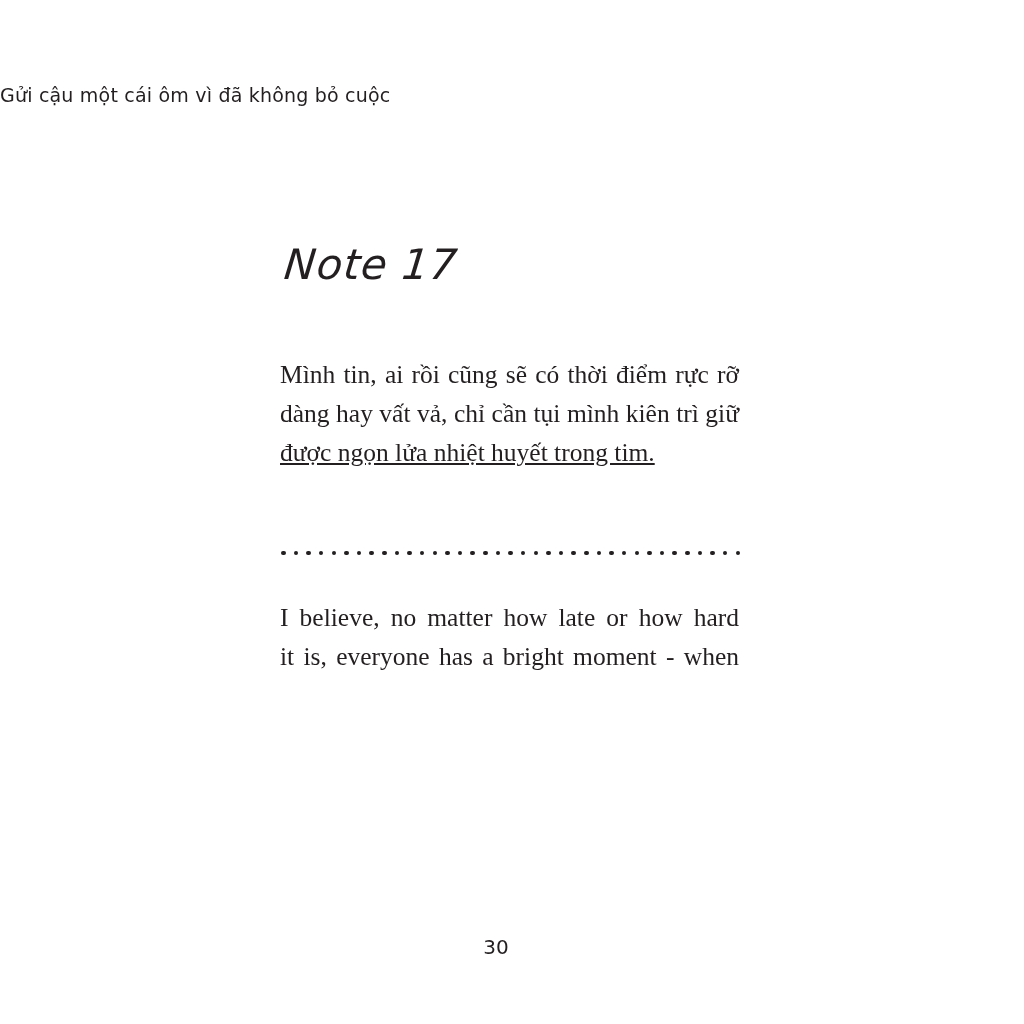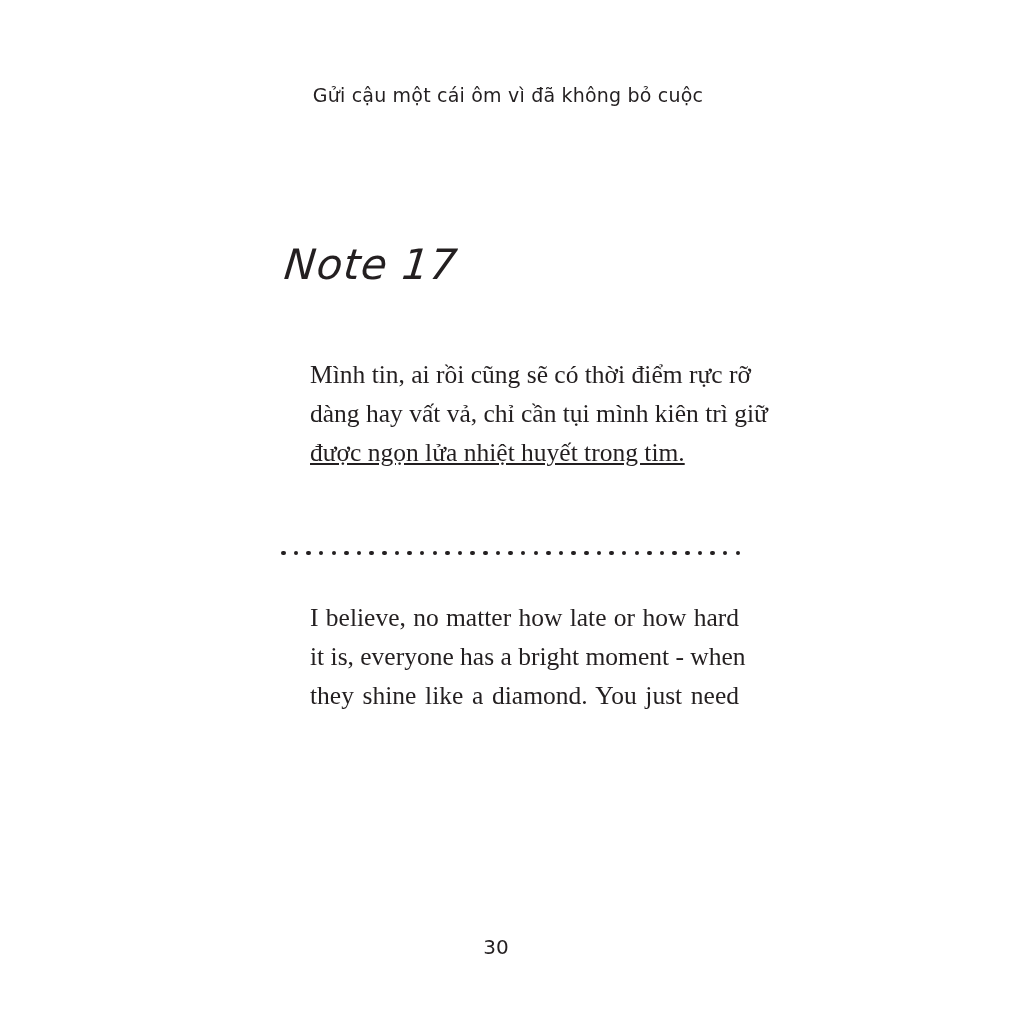--- a/index.html
+++ b/index.html
@@ -12,21 +12,21 @@
       height: 1024px;
       position: relative;
       overflow: hidden;
       color: #231f20;
     }
     .running-header {
       position: absolute;
       top: 84px;
       left: 0;
       width: 1016px;
-      text-align: center;
+      text-align: left;
       font-family: "DejaVu Sans", sans-serif;
       font-size: 19px;
       letter-spacing: 0.2px;
       color: #231f20;
     }
     .note-title {
       position: absolute;
       top: 240px;
       left: 282px;
       font-family: "DejaVu Sans", sans-serif;
@@ -47,21 +47,20 @@
       line-height: 39px;
       text-align: justify;
       text-align-last: left;
       color: #231f20;
     }
     .paragraph .line {
       display: block;
       text-align: justify;
       text-align-last: justify;
       white-space: nowrap;
-      margin-left: 30px;
     }
     .paragraph .line.last {
       text-align-last: left;
       text-decoration: underline;
     }
     .para-vi { top: 355px; }
     .para-en { top: 598px; }
     .dotted-rule {
       position: absolute;
       top: 549px;
@@ -140,18 +139,17 @@
       <span class="dot"></span>
       <span class="dot"></span>
       <span class="dot"></span>
       <span class="dot"></span>
       <span class="dot"></span>
     </div>
 
   <div class="paragraph para-en">
     <span class="line">I believe, no matter how late or how hard</span>
     <span class="line">it is, everyone has a bright moment - when</span>
-    <span class="line">they shine like a diamond. You just need</span>
   </div>
 
   <div class="page-number">30</div>
 
 </div>
 
 </body></html>

